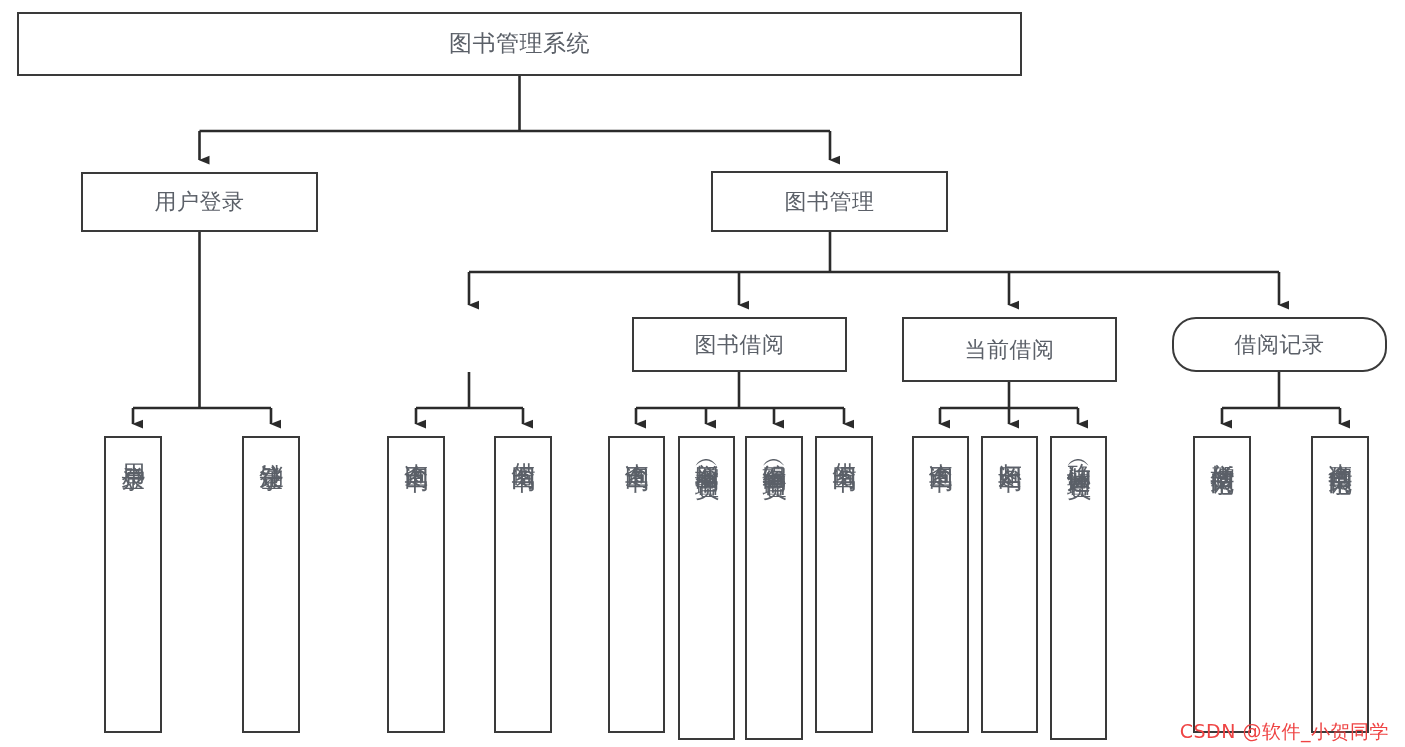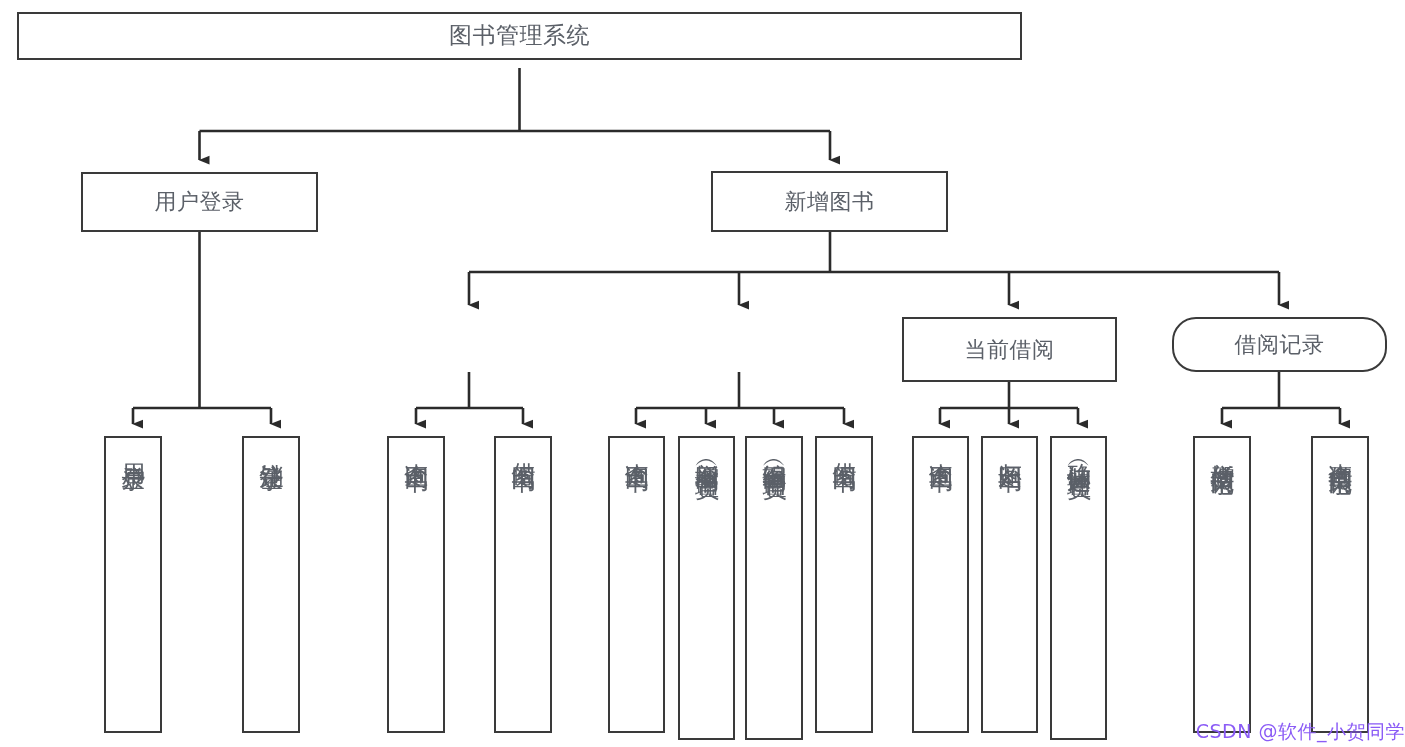--- a/index.html
+++ b/index.html
@@ -38,23 +38,23 @@
     font-size:24px;
     line-height:1.05;
     letter-spacing:2px;
     white-space:normal;
     max-height:290px;
   }
   .v-node.tall .lbl{max-height:300px;}
 
   #watermark{
     position:absolute;
-    right:0;bottom:2px;
+    right:16px;bottom:2px;
     font-size:19px;
-    color:#8b5cf6;
+    color:#ef4444;
     letter-spacing:0.5px;
     white-space:nowrap;
     pointer-events:none;
   }
 </style>
 </head>
 <body>
 
 <div id="stage">
 
@@ -101,33 +101,36 @@
       <path d="M1009,408 L1009,424" marker-end="url(#arw)"></path>
       <path d="M1078,408 L1078,424" marker-end="url(#arw)"></path>
 
       <path d="M1279,372 L1279,408"></path>
       <path d="M1222,408 L1340,408"></path>
       <path d="M1222,408 L1222,424" marker-end="url(#arw)"></path>
       <path d="M1340,408 L1340,424" marker-end="url(#arw)"></path>
     </g>
   </svg>
 
-  <div class="node h-node" id="n-root" style="left:17px;top:12px;width:1005px;height:48px;">
+  <div class="node h-node" id="n-root" style="left:17px;top:12px;width:1005px;height:64px;">
     <span class="lbl">图书管理系统</span>
   </div>
 
   <div class="node h-node" style="left:81px;top:172px;width:237px;height:60px;">
     <span class="lbl">用户登录</span>
   </div>
 
   <div class="node h-node" style="left:711px;top:171px;width:237px;height:61px;">
-    <span class="lbl">新增图书</span>
+    <span class="lbl">图书管理</span>
   </div>
 
 
+  <div class="node h-node" style="left:632px;top:317px;width:215px;height:55px;">
+    <span class="lbl">图书借阅</span>
+  </div>
 
   <div class="node h-node" style="left:902px;top:317px;width:215px;height:65px;">
     <span class="lbl">当前借阅</span>
   </div>
 
   <div class="node h-node" style="left:1172px;top:317px;width:215px;height:55px;border-radius:24px;">
     <span class="lbl">借阅记录</span>
   </div>
 
   <div class="node v-node" style="left:104px;top:436px;width:58px;height:297px;">

